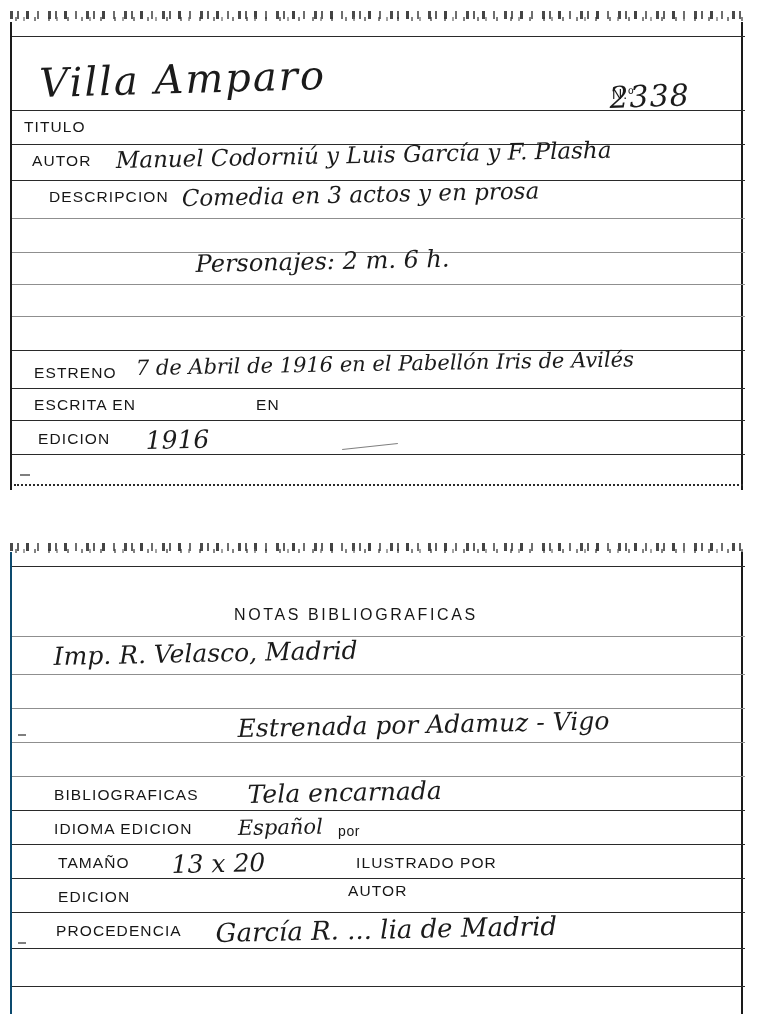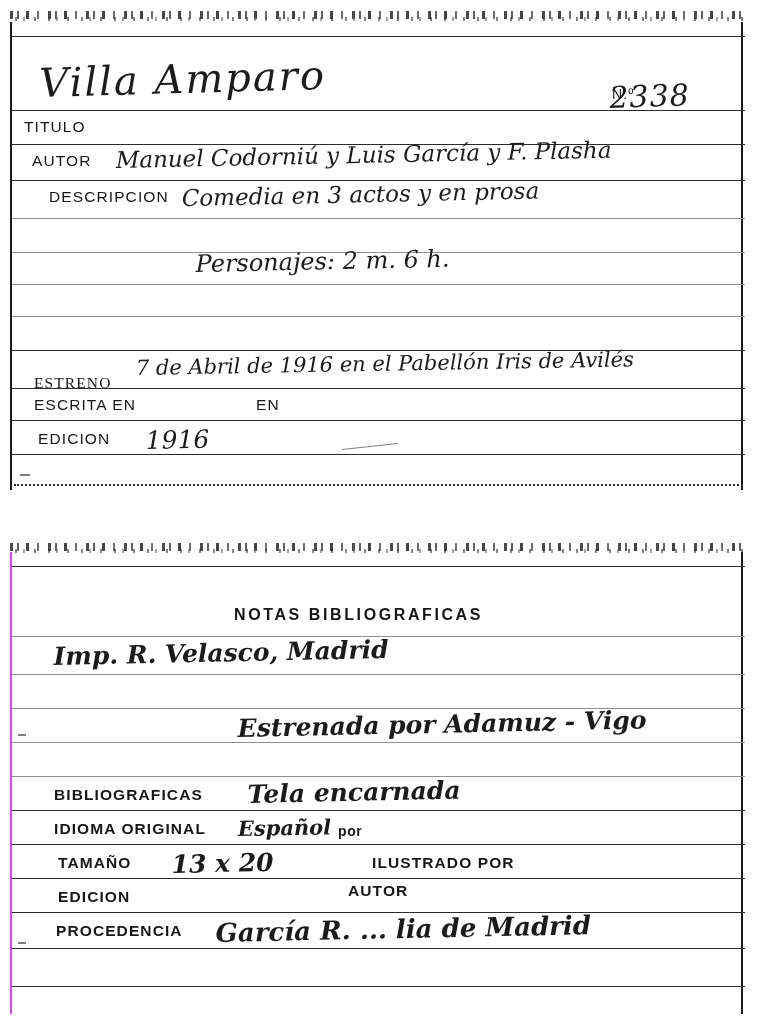--- a/index.html
+++ b/index.html
@@ -27,23 +27,22 @@
     width: 733px;
     height: 468px;
     border-left: 2px solid #1a1a1a;
     border-right: 2px solid #1a1a1a;
   }
   .card-bottom {
     left: 10px;
     top: 552px;
     width: 733px;
     height: 462px;
-    border-left: 2px solid #d946ef;
+    border-left: 2px solid #0c4a6e;
     border-right: 2px solid #1a1a1a;
-    font-weight: bold;
   }
 
   
   .speckle {
     position: absolute;
     left: 10px;
     width: 733px;
     height: 14px;
     overflow: hidden;
   }
@@ -171,21 +170,21 @@
   <div class="label" style="left:12px; top:96px;">TITULO</div>
 
   <div class="label" style="left:20px; top:130px;">AUTOR</div>
   <div class="hand m" style="left:104px; top:125px;">Manuel Codorniú y Luis García y F. Plasha</div>
 
   <div class="label" style="left:37px; top:166px;">DESCRIPCION</div>
   <div class="hand m" style="left:170px; top:163px;">Comedia en 3 actos y en prosa</div>
 
   <div class="hand m" style="left:184px; top:228px; font-size:24px;">Personajes: 2 m. 6 h.</div>
 
-  <div class="label" style="left:22px; top:352px;font-family:Liberation Serif, serif;">ESTRENO</div>
+  <div class="label" style="left:22px; top:342px;">ESTRENO</div>
   <div class="hand s" style="left:124px; top:334px;">7 de Abril de 1916 en el Pabellón Iris de Avilés</div>
 
   <div class="label" style="left:22px; top:374px;">ESCRITA EN</div>
   <div class="label" style="left:244px; top:374px;">EN</div>
 
   <div class="label" style="left:26px; top:408px;">EDICION</div>
   <div class="hand m" style="left:134px; top:404px; font-size:25px;">1916</div>
 
   <div class="smudge" style="left:330px; top:424px; width:56px; height:1px; transform:rotate(-6deg);"></div>
   <div class="smudge" style="left:8px; top:452px; width:10px; height:2px;"></div>
@@ -208,27 +207,27 @@
   <div class="rule" style="top:434px;"></div>
 
   <div class="label big" style="left:222px; top:54px;">NOTAS BIBLIOGRAFICAS</div>
 
   <div class="hand m" style="left:42px; top:90px; font-size:25px;">Imp. R. Velasco, Madrid</div>
   <div class="hand m" style="left:226px; top:162px; font-size:25px;">Estrenada por Adamuz - Vigo</div>
 
   <div class="label" style="left:42px; top:234px;">BIBLIOGRAFICAS</div>
   <div class="hand m" style="left:236px; top:228px; font-size:25px;">Tela encarnada</div>
 
-  <div class="label" style="left:42px; top:268px;">IDIOMA ORIGINAL</div>
+  <div class="label" style="left:42px; top:268px;">IDIOMA EDICION</div>
   <div class="hand s" style="left:226px; top:264px;">Español</div>
   <div class="label" style="left:326px; top:271px; font-size:14px; letter-spacing:.6px;">por</div>
 
   <div class="label" style="left:46px; top:302px;">TAMAÑO</div>
   <div class="hand m" style="left:160px; top:298px; font-size:25px;">13 x 20</div>
-  <div class="label" style="left:360px; top:302px;">ILUSTRADO POR</div>
+  <div class="label" style="left:344px; top:302px;">ILUSTRADO POR</div>
 
   <div class="label" style="left:46px; top:336px;">EDICION</div>
   <div class="label" style="left:336px; top:330px;">AUTOR</div>
 
   <div class="label" style="left:44px; top:370px;">PROCEDENCIA</div>
   <div class="hand m" style="left:204px; top:366px; font-size:26px;">García R. ... lia de Madrid</div>
 
   <div class="smudge" style="left:6px; top:182px; width:8px; height:2px;"></div>
   <div class="smudge" style="left:6px; top:390px; width:8px; height:2px;"></div>
 </div>

